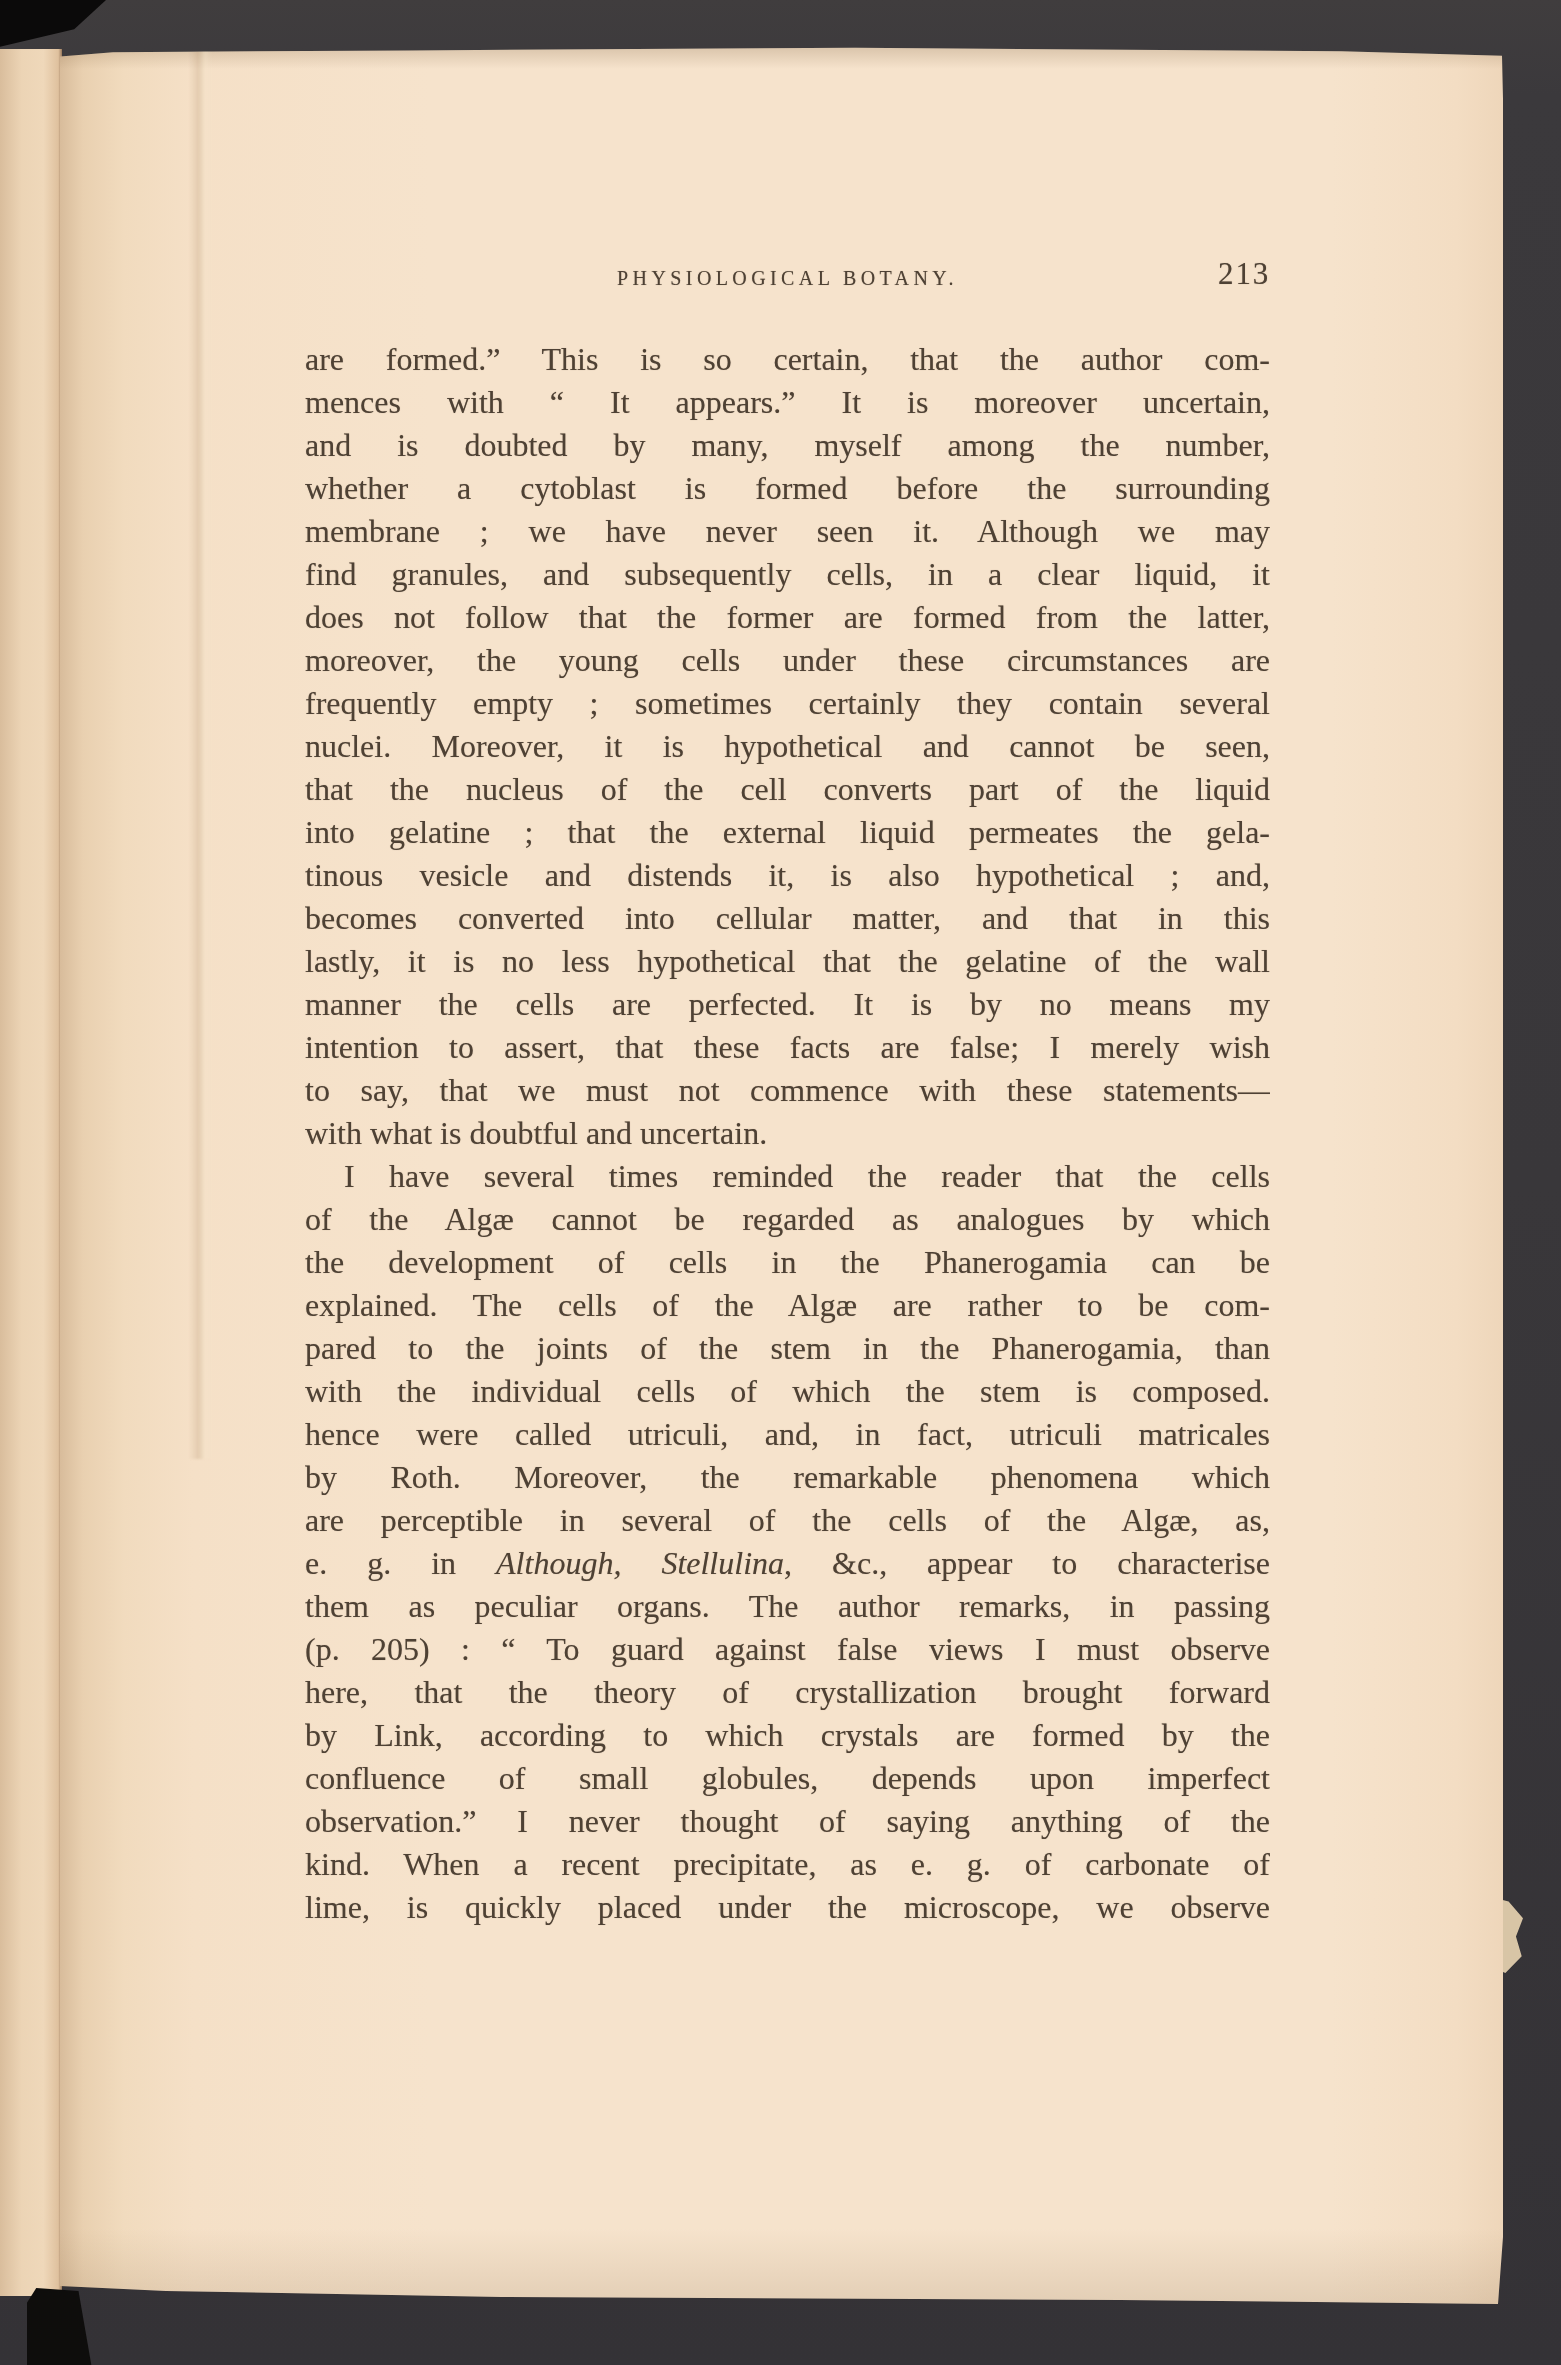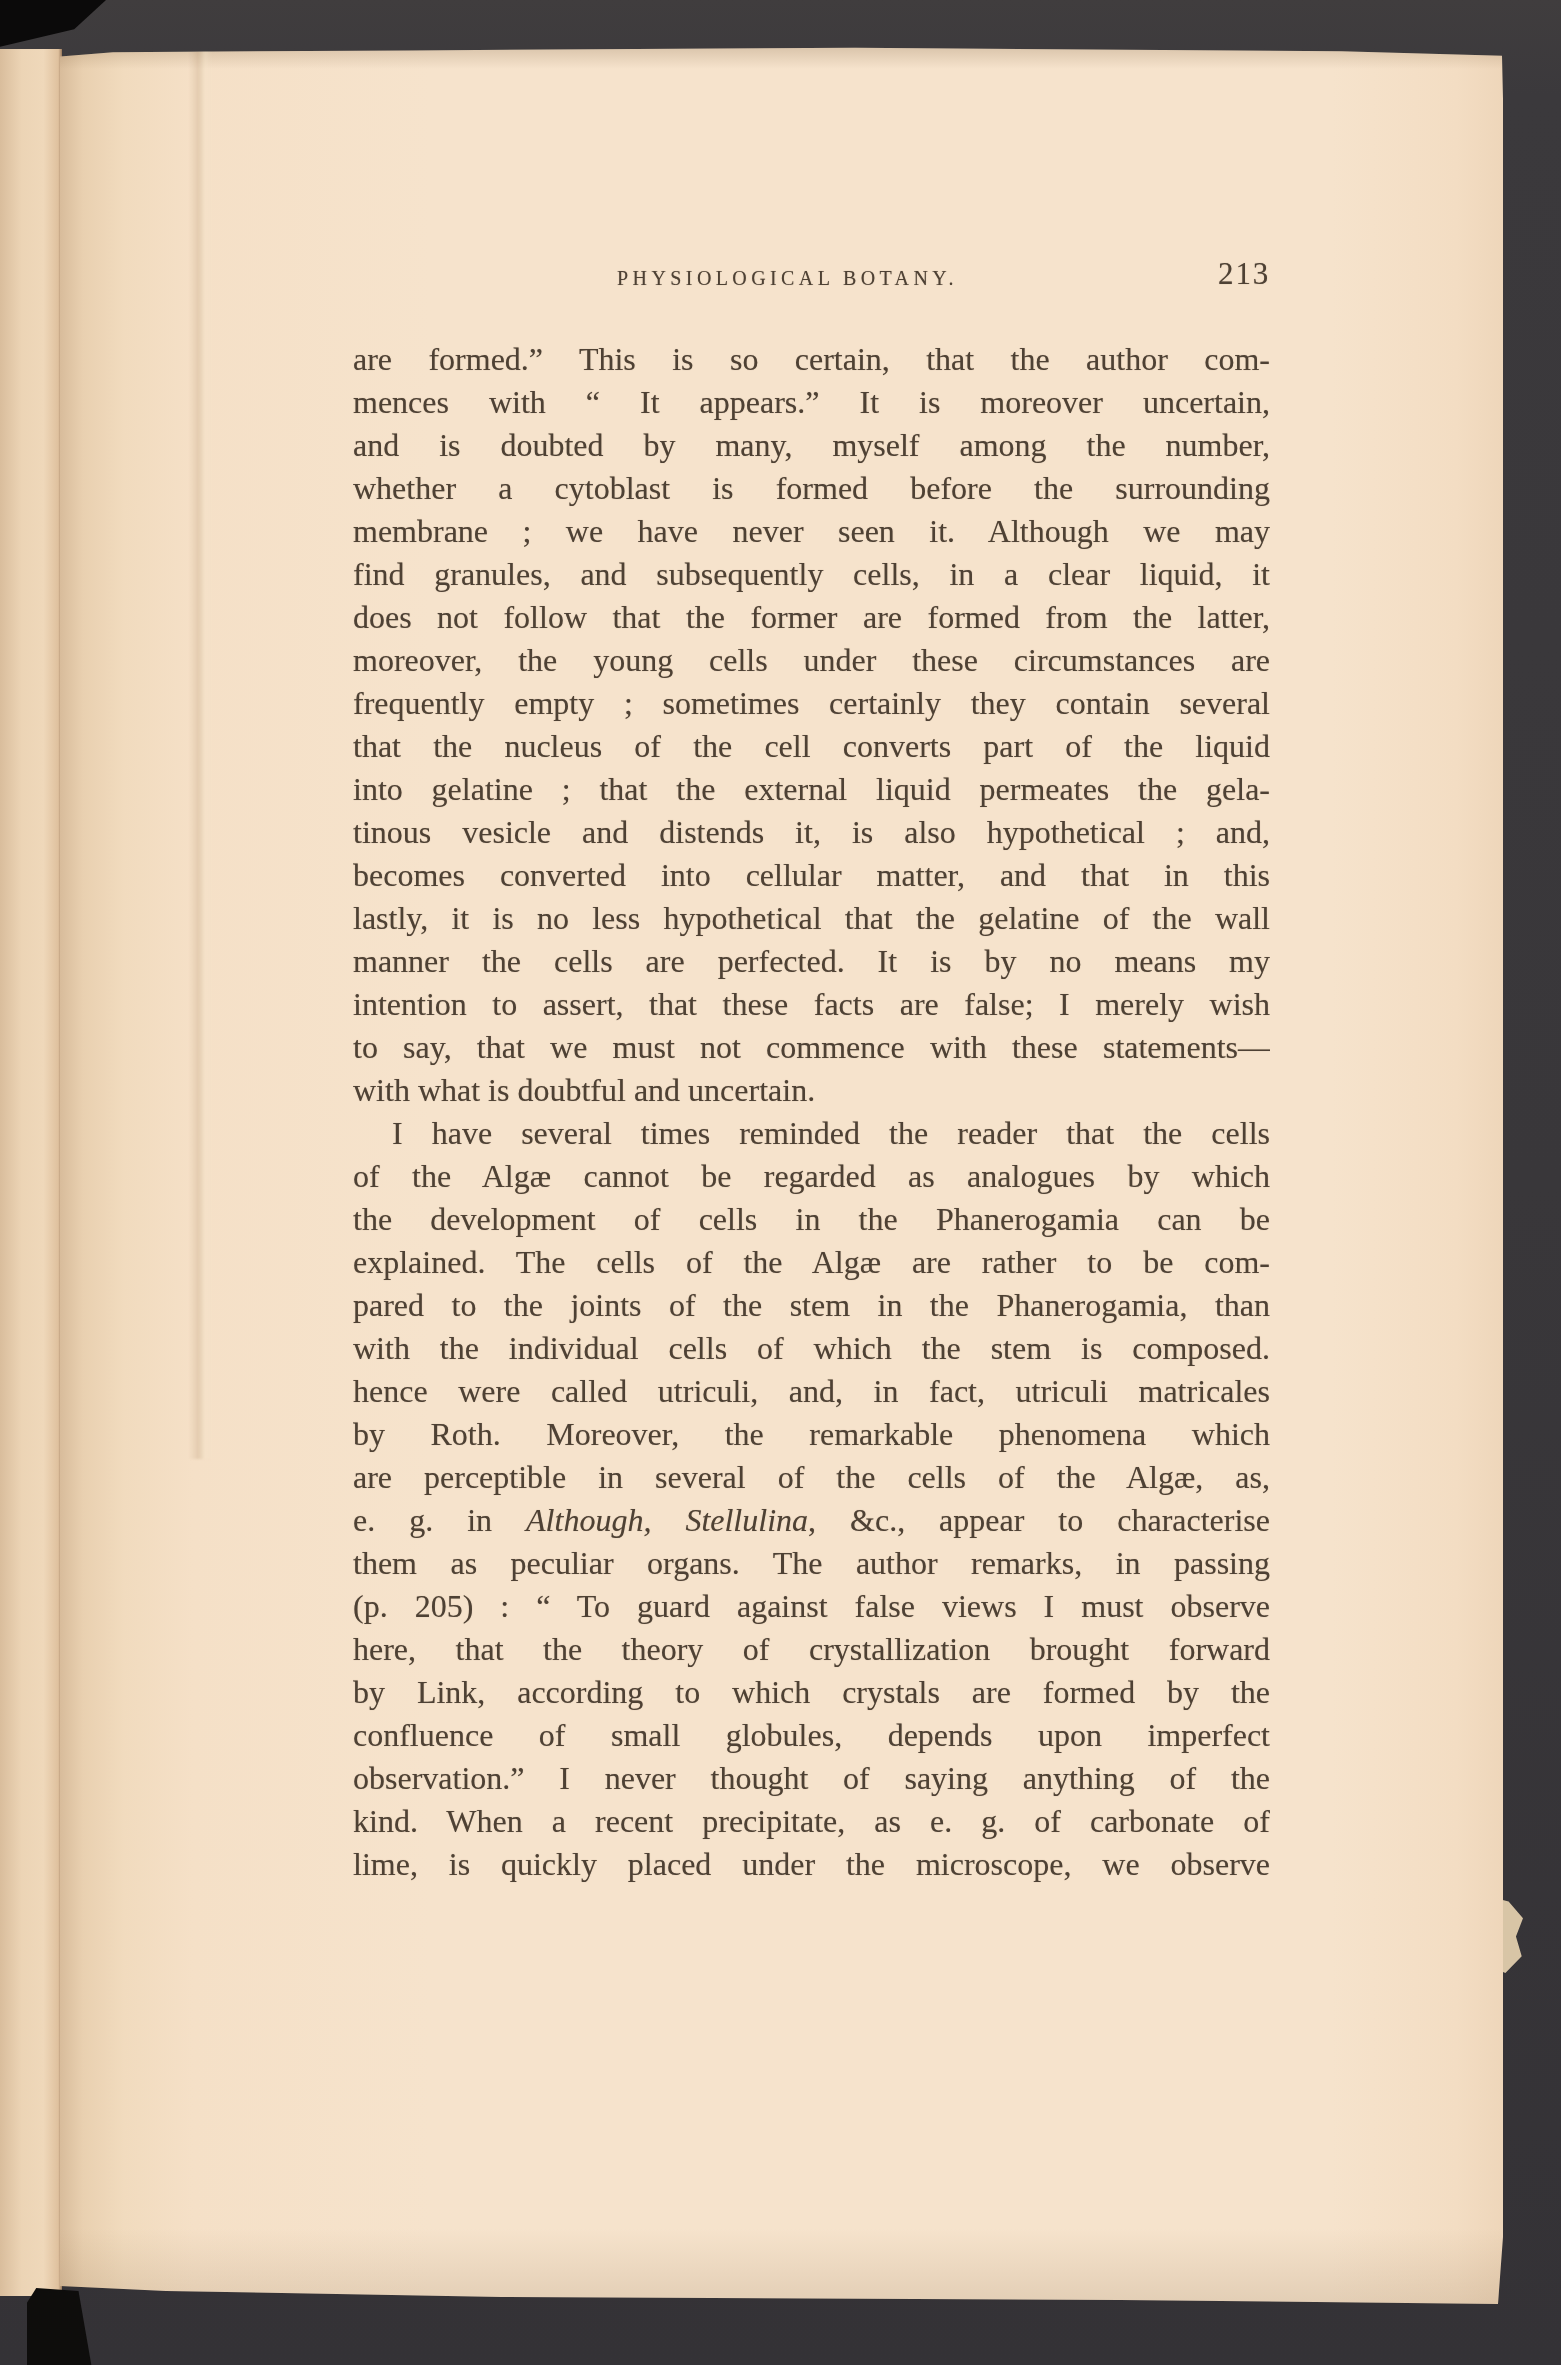--- a/index.html
+++ b/index.html
@@ -41,21 +41,21 @@
   .header-title{display:block;text-align:center;font-size:20px;letter-spacing:4.4px;
         font-variant:small-caps;text-transform:uppercase;padding-top:10.6px;
         text-shadow:0 0 0.9px rgba(78,65,52,.45);}
   .header-page-number{position:absolute;right:0;top:0;font-size:31px;letter-spacing:1.8px;
         text-shadow:0 0 0.9px rgba(78,65,52,.45);margin-left:22px;}
 
   
   .text-body{position:absolute;left:245px;top:292px;width:965px;color:#4e4134;
         text-shadow:0 0 0.9px rgba(80,62,45,.4);}
   .line{height:43px;line-height:43px;font-size:32px;overflow:hidden;
-        text-align:justify;text-align-last:justify;margin-left:48px;}
+        text-align:justify;text-align-last:justify;}
   .line.short-last{text-align-last:left;}
   .line.indent{text-indent:39px;}
   .italic{font-style:italic;}
 </style>
 </head>
 <body>
 
 <div id="scan">
   <div class="facing-page"></div>
   <div class="gutter-notch"></div>
@@ -73,20 +73,21 @@
         <div class="paragraph">
           <div class="line">are formed.”  This is so certain, that the author com-</div>
           <div class="line">mences with “ It appears.”  It is moreover uncertain,</div>
           <div class="line">and is doubted by many, myself among the number,</div>
           <div class="line">whether a cytoblast is formed before the surrounding</div>
           <div class="line">membrane ; we have never seen it.  Although we may</div>
           <div class="line">find granules, and subsequently cells, in a clear liquid, it</div>
           <div class="line">does not follow that the former are formed from the latter,</div>
           <div class="line">moreover, the young cells under these circumstances are</div>
           <div class="line">frequently empty ; sometimes certainly they contain several</div>
+          <div class="line">nuclei.  Moreover, it is hypothetical and cannot be seen,</div>
           <div class="line">that the nucleus of the cell converts part of the liquid</div>
           <div class="line">into gelatine ; that the external liquid permeates the gela-</div>
           <div class="line">tinous vesicle and distends it, is also hypothetical ; and,</div>
           <div class="line">becomes converted into cellular matter, and that in this</div>
           <div class="line">lastly, it is no less hypothetical that the gelatine of the wall</div>
           <div class="line">manner the cells are perfected.  It is by no means my</div>
           <div class="line">intention to assert, that these facts are false; I merely wish</div>
           <div class="line">to say, that we must not commence with these statements—</div>
           <div class="line short-last">with what is doubtful and uncertain.</div>
         </div>

